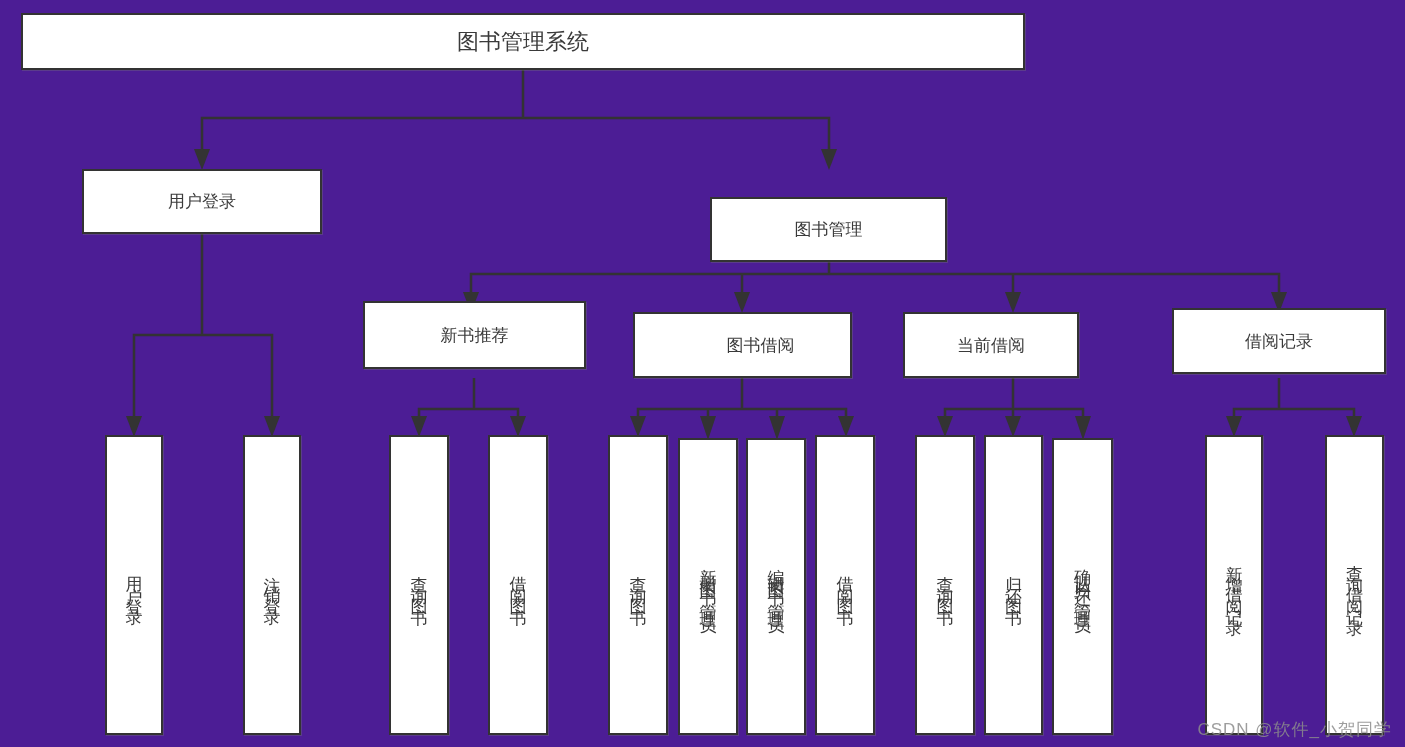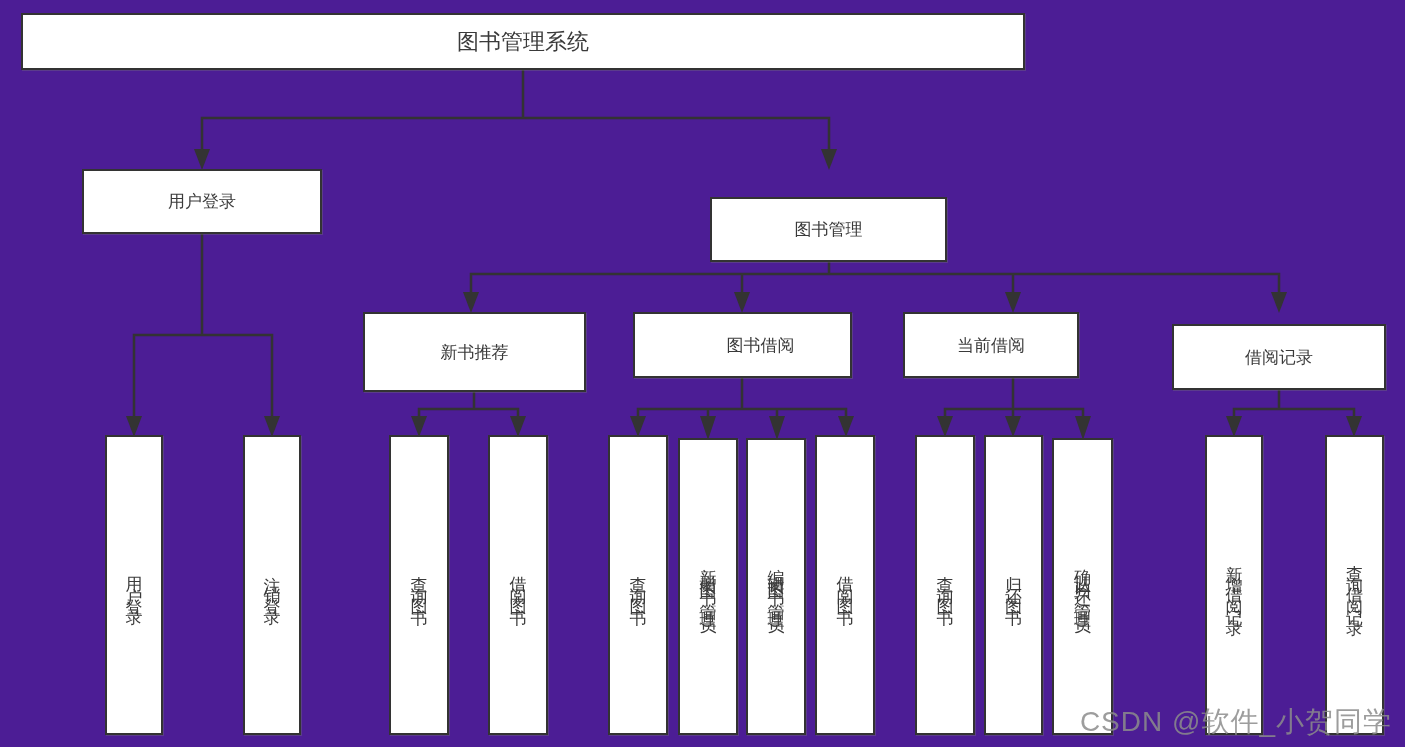--- a/index.html
+++ b/index.html
@@ -37,21 +37,21 @@
     writing-mode: vertical-rl;
     text-orientation: mixed;
   }
   .v-short .lbl { letter-spacing: 11px; }
   .v-mid   .lbl { letter-spacing: 11px; }
   .v-long  .lbl { letter-spacing: 7px; }
   .watermark {
     position: absolute;
     right: 13px;
     bottom: 6px;
-    font-size: 28px;
+    font-size: 17px;
     color: rgba(140,140,140,0.85);
     letter-spacing: 1px;
     white-space: nowrap;
     z-index: 5;
   }
 </style>
 </head>
 <body>
 
 <div class="canvas">
@@ -93,30 +93,30 @@
     <span class="lbl">图书管理系统</span>
   </div>
 
   <div class="node" style="left:82px; top:169px; width:240px; height:65px;">
     <span class="lbl">用户登录</span>
   </div>
   <div class="node" style="left:710px; top:169px; width:237px; height:65px;margin-top:28px;">
     <span class="lbl">图书管理</span>
   </div>
 
-  <div class="node" style="left:363px; top:312px; width:223px; height:80px;">
+  <div class="node" style="left:363px; top:301px; width:223px; height:68px;">
     <span class="lbl">新书推荐</span>
   </div>
   <div class="node" style="left:633px; top:312px; width:219px; height:66px;padding-left:36px;">
     <span class="lbl">图书借阅</span>
   </div>
   <div class="node" style="left:903px; top:312px; width:176px; height:66px;">
     <span class="lbl">当前借阅</span>
   </div>
-  <div class="node" style="left:1172px; top:324px; width:214px; height:66px;">
+  <div class="node" style="left:1172px; top:308px; width:214px; height:66px;">
     <span class="lbl">借阅记录</span>
   </div>
 
   <div class="node vtext v-short" style="left:105px; top:435px; width:58px; height:300px;">
     <span class="lbl">用户登录</span>
   </div>
   <div class="node vtext v-short" style="left:243px; top:435px; width:58px; height:300px;">
     <span class="lbl">注销登录</span>
   </div>
 

